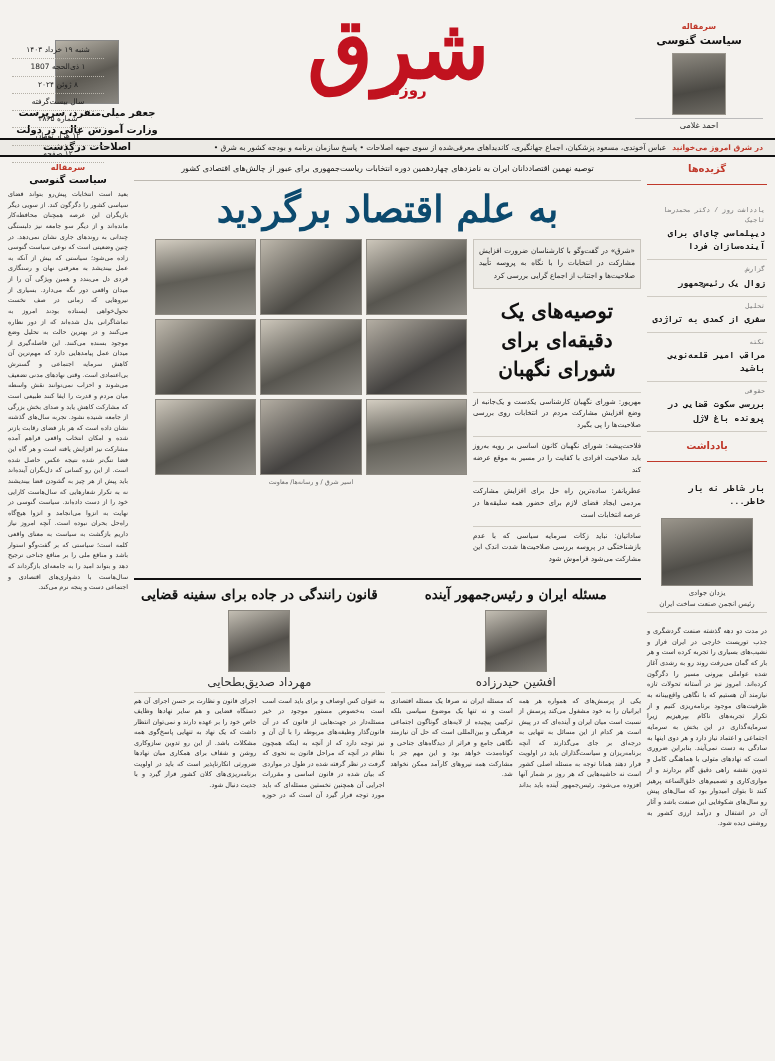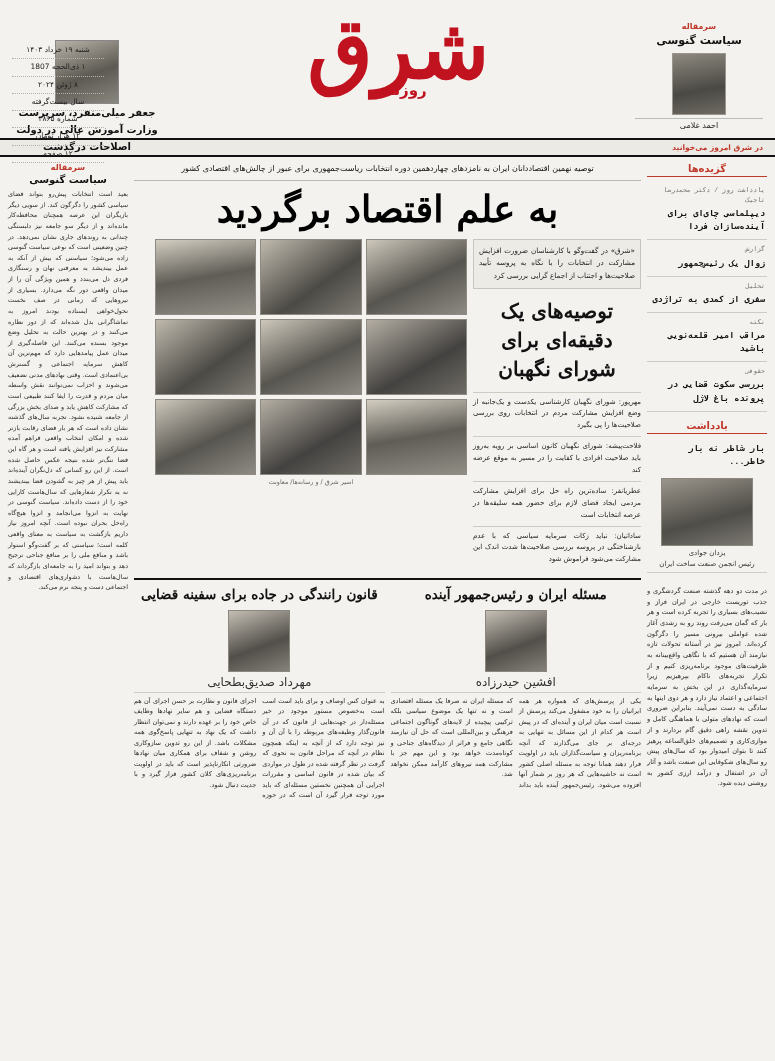--- a/index.html
+++ b/index.html
@@ -81,41 +81,41 @@
   
   .content {
     display:flex; padding:6px 8px 0 8px; gap:6px; height:904px;
   }
   .col-right { width:120px; }
   .col-main { flex:1; }
   .col-left { width:120px; }
   
   .box-title {
     color:#c0392b; font-size:10px; font-weight:bold; text-align:center;
-    border-bottom:1px solid #c0392b; padding-bottom:2px; margin-bottom:4px;
+    border-bottom:1px solid #c0392b; padding-bottom:10px; margin-bottom:16px;
   }
   .hl-item {
     font-size:8.5px; line-height:1.55; color:#111; 
     border-bottom:1px solid #cfcbc3; padding:5px 2px; font-weight:bold;font-family:Liberation Mono, monospace;
   }
   .hl-item .kicker { display:block; font-size:6.5px; color:#777; font-weight:normal; margin-bottom:2px;}
   .memo-portrait {
     width:92px;height:68px;margin:4px auto 2px;
     background-image:linear-gradient(165deg,#9b968c 0%,#4f4d48 60%,#7c7973 100%);
     border:1px solid #8b877f;
   }
   .memo-cap { font-size:7px;text-align:center;color:#333;line-height:1.5; }
   .tiny-text { font-size:6.6px; line-height:1.62; color:#2b2b2b; text-align:justify; }
   
   .sub-head {
     font-size:8px; text-align:center; color:#111; line-height:1.6;
     border-bottom:1px solid #bdb9b1; padding-bottom:4px; margin-bottom:4px;
   }
   .headline {
-    font-size:37px; font-weight:bold; color:#000000; text-align:center;
+    font-size:37px; font-weight:bold; color:#0c4a6e; text-align:center;
     letter-spacing:-1px; margin:6px 0 8px 0;
     font-family:"DejaVu Serif","Liberation Serif",serif;
   }
   .photo-caption-top { font-size:6.5px; color:#666; text-align:center; margin-bottom:3px;}
   .feature { display:flex; gap:6px;padding-left:21px; }
   .feature-text { width:168px; }
   .quote-box {
     border:1px solid #c9c5bd; background:#edebe6; padding:5px;
     font-size:7.2px; line-height:1.75; text-align:justify; color:#222;
   }
@@ -183,20 +183,21 @@
       <div>۸ ژوئن ۲۰۲۴</div>
       <div>سال بیست‌گرفته</div>
       <div>شماره ۴۸۶۵</div>
       <div>۱۲ هزار تومان</div>
       <div>۱۲ صفحه</div>
     </div>
   </div>
 
   <div class="strap">
     <span class="red">در شرق امروز می‌خوانید</span>
+    <span class="items">عباس آخوندی، مسعود پزشکیان، اجماع جهانگیری، کاندیداهای معرفی‌شده از سوی جبهه اصلاحات • پاسخ سازمان برنامه و بودجه کشور به شرق •</span>
   </div>
 
   <div class="content">
 
     <div class="col-right">
       <div class="box-title">گزیده‌ها</div>
 
       <div class="hl-item">
         <span class="kicker">یادداشت روز / دکتر محمدرضا تاجیک</span>
         <span>دیپلماسی چای‌ای برای آینده‌سازان فردا</span>

